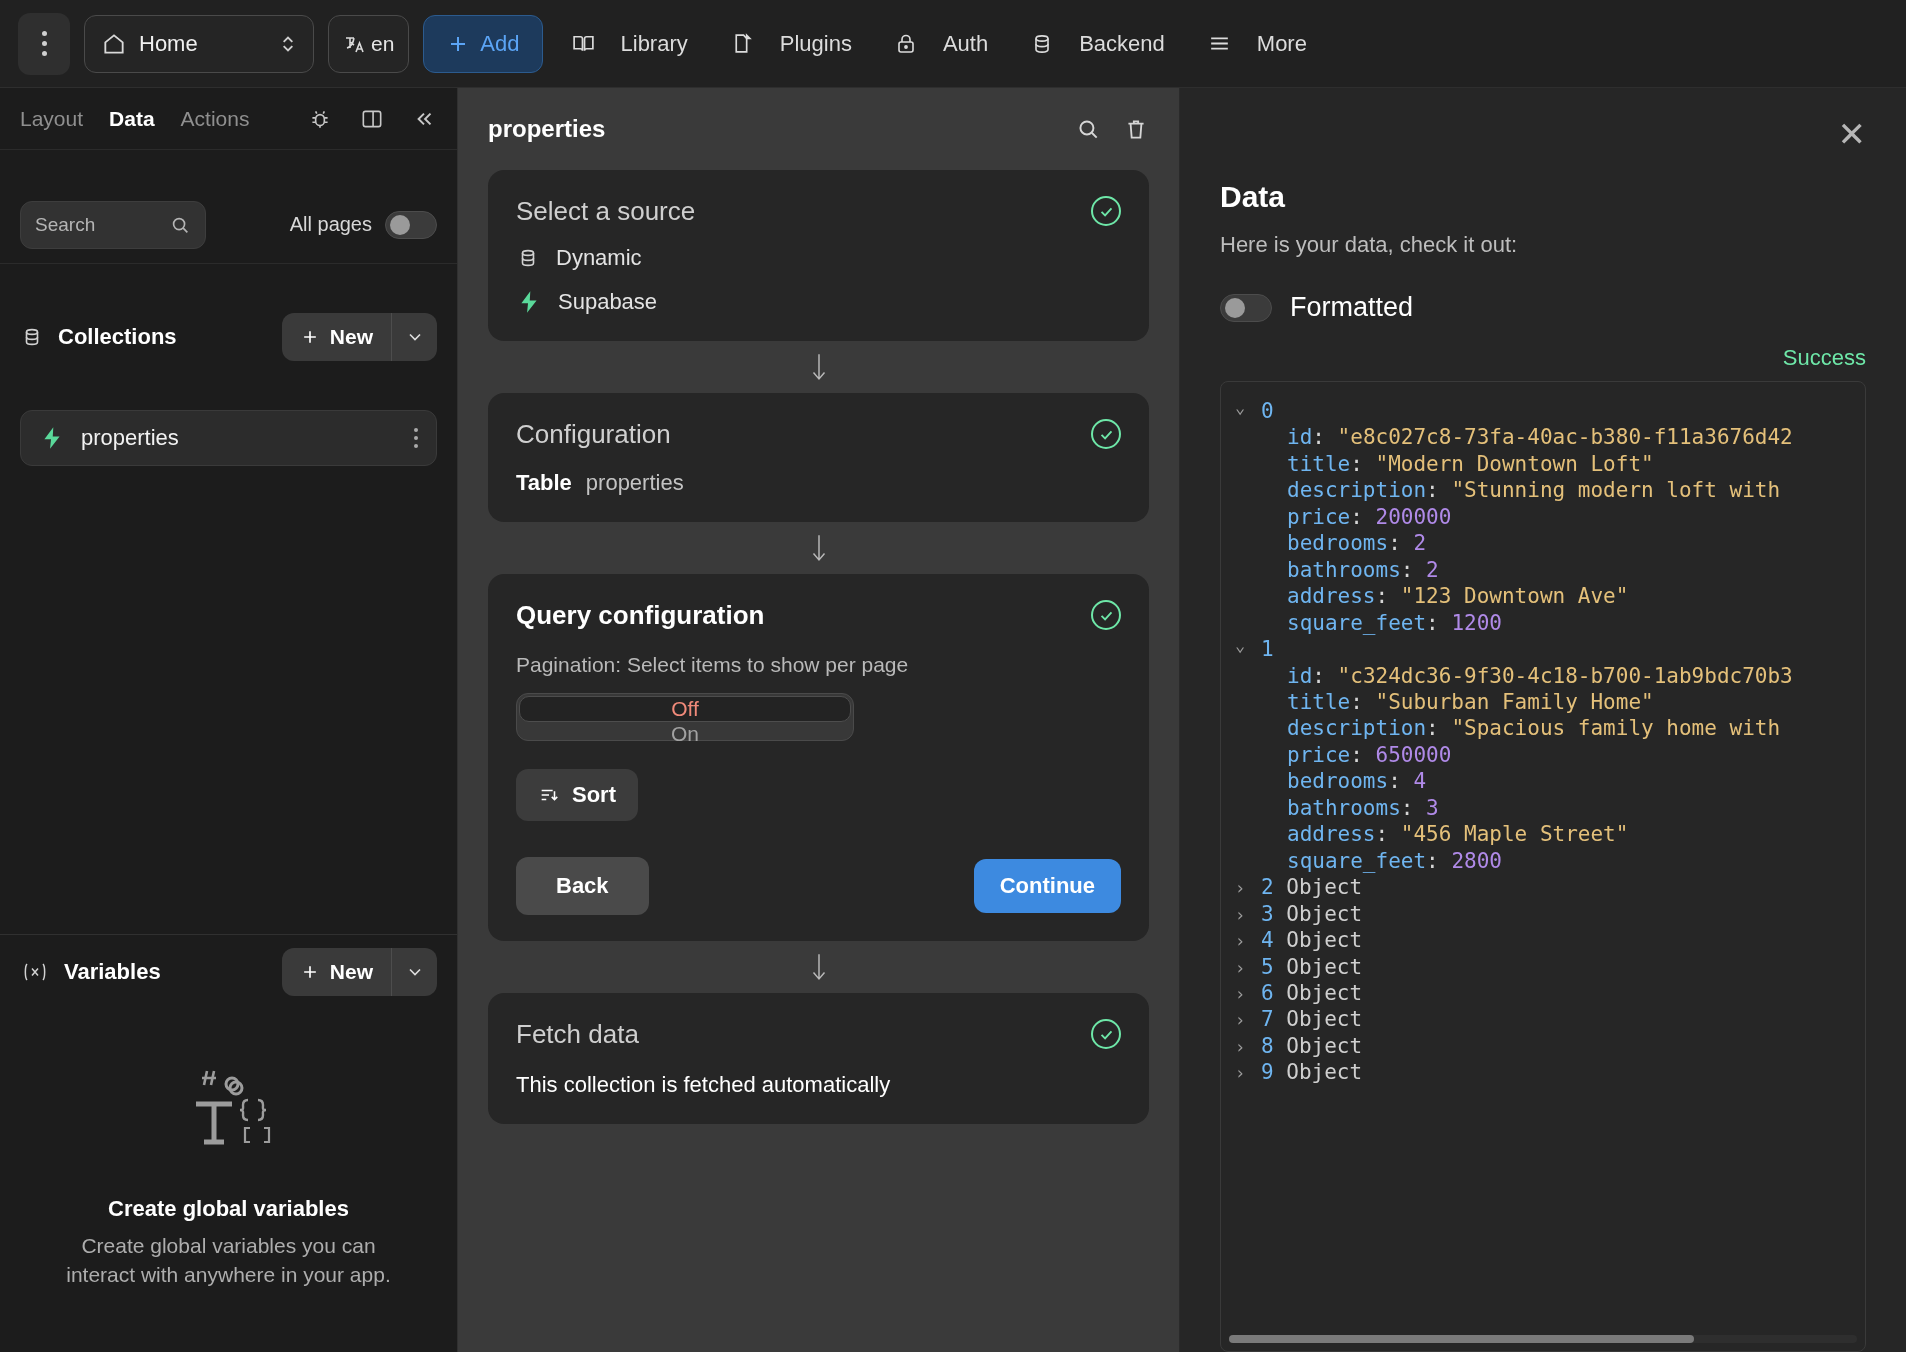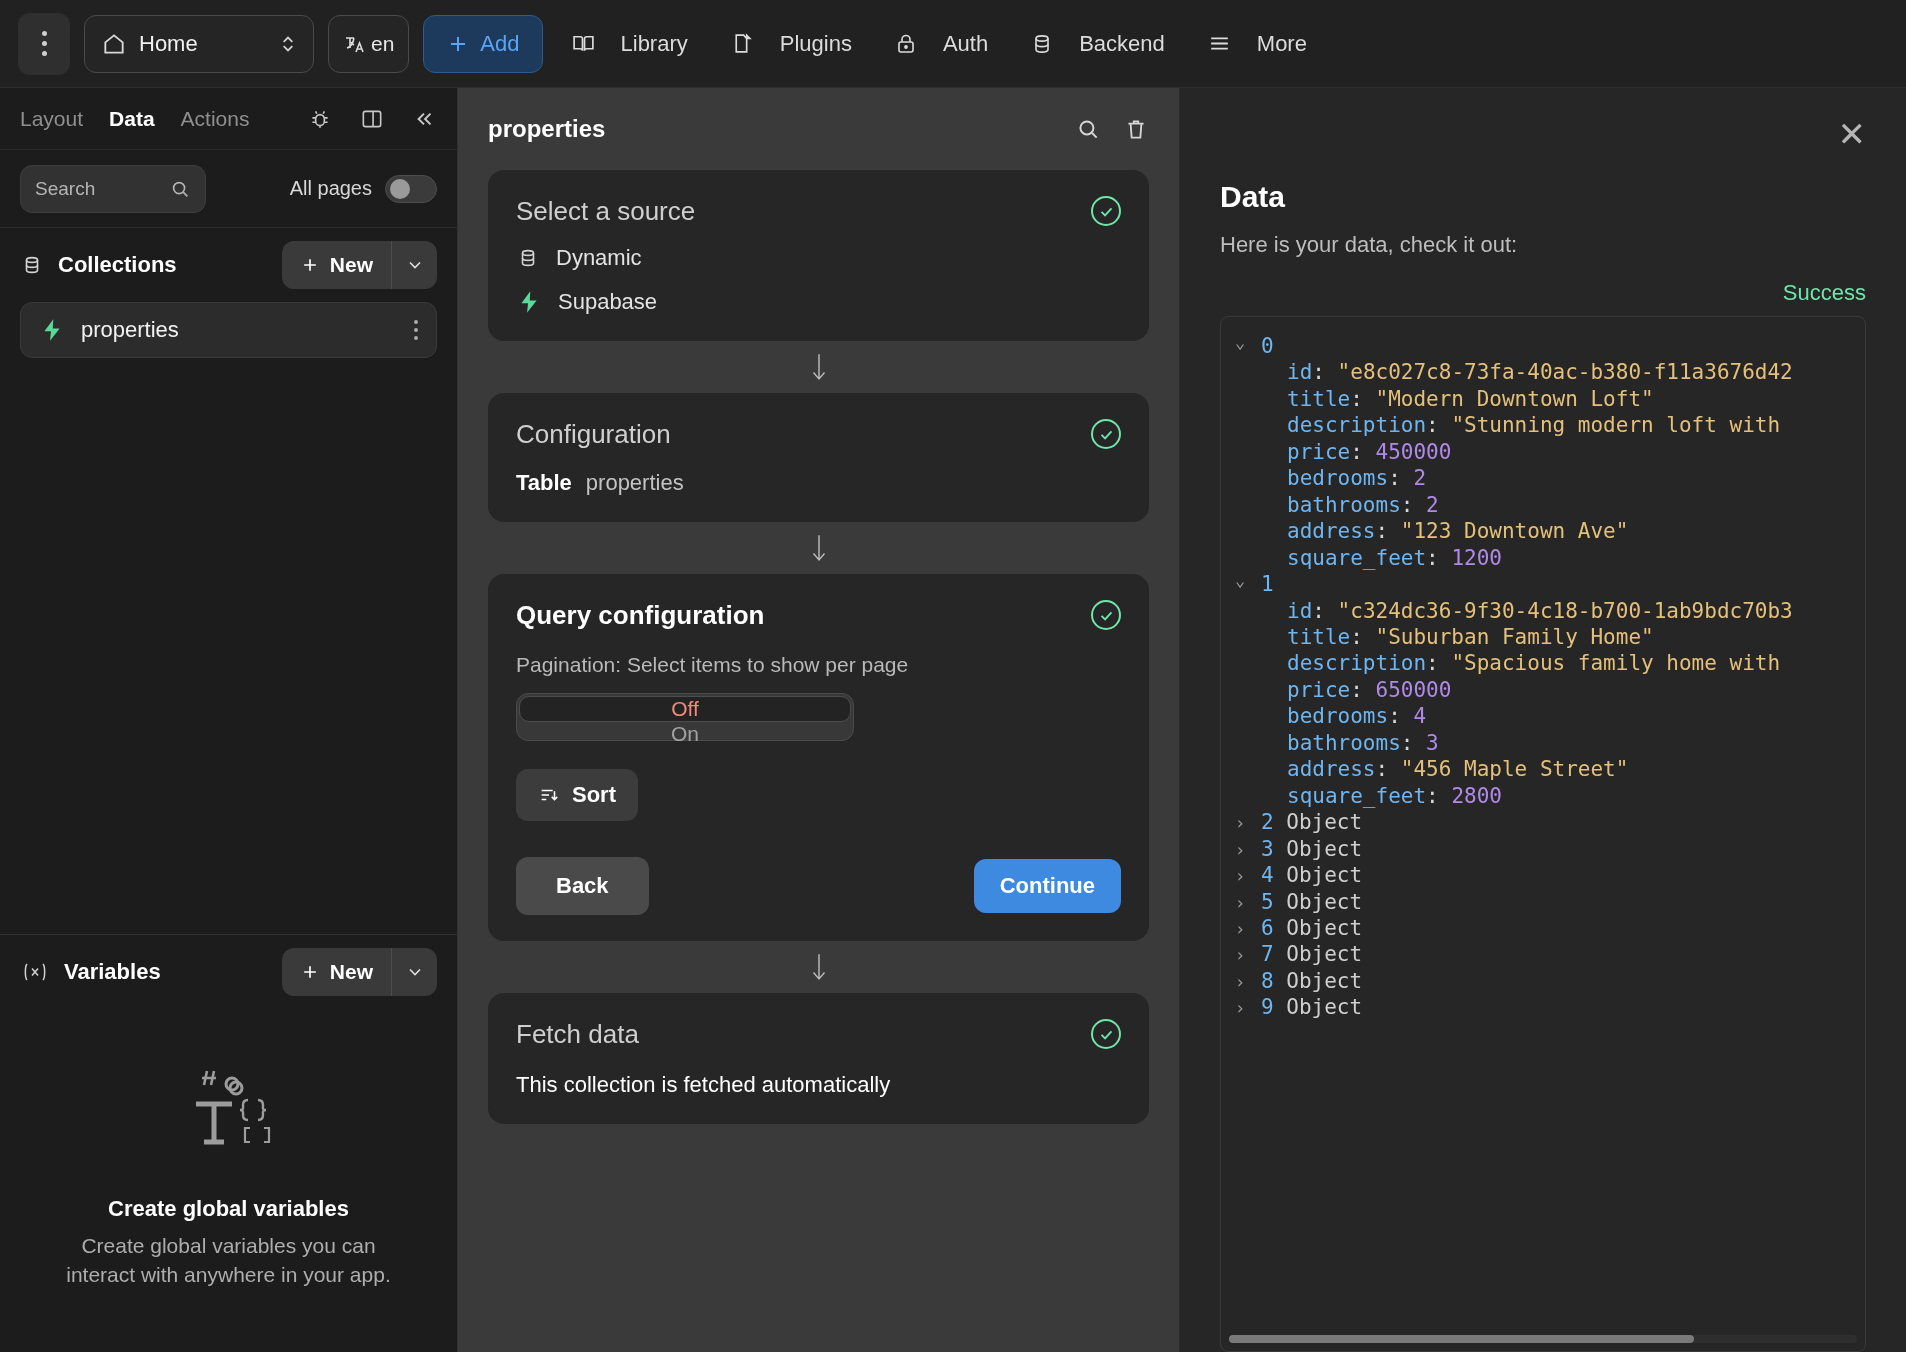--- a/index.html
+++ b/index.html
@@ -50,21 +50,21 @@
   .ico { display: inline-flex; align-items: center; justify-content: center; }
 
   
   .body { flex: 1; display: flex; min-height: 0; }
 
   
   .left {
     width: 458px; flex: 0 0 458px;
     background: #1c1c1c;
     border-right: 1px solid #303030;
-    display: flex; flex-direction: column;
+    display: flex; flex-direction: column; gap: 36px;
   }
   .left-tabs {
     height: 62px; flex: 0 0 62px;
     display: flex; align-items: center; gap: 26px;
     padding: 0 20px; border-bottom: 1px solid #2b2b2b;
   }
   .left-tabs .tab { font-size: 21px; color: #8f8f8f; }
   .left-tabs .tab.active { color: #ffffff; font-weight: 700; }
   .left-tabs .spacer { flex: 1; }
   .searchrow {
@@ -569,28 +569,34 @@
     </div>
 
     <div class="right">
       <div class="right-head">
         <span class="sp"></span>
         <span class="closex">✕</span>
       </div>
       <div class="right-body">
         <div class="r-title">Data</div>
         <div class="r-sub">Here is your data, check it out:</div>
+        <div class="fmt-row">
+          <span class="switch">
+              <span class="knob"></span>
+            </span>
+          <span class="fmt-label">Formatted</span>
+        </div>
         <div class="status">Success</div>
         <div class="json-box">
           <div id="json-rows">
               <div class="jrow"><span class="caretg" style="position: relative; top: -5px;">⌄</span><span class="k-idx">0</span></div>
               <div class="jrow"><span class="indent"></span><span class="indent"></span><span class="k-key">id</span><span class="punc">: </span><span class="v-str">"e8c027c8-73fa-40ac-b380-f11a3676d42</span></div>
               <div class="jrow"><span class="indent"></span><span class="indent"></span><span class="k-key">title</span><span class="punc">: </span><span class="v-str">"Modern Downtown Loft"</span></div>
               <div class="jrow"><span class="indent"></span><span class="indent"></span><span class="k-key">description</span><span class="punc">: </span><span class="v-str">"Stunning modern loft with</span></div>
-              <div class="jrow"><span class="indent"></span><span class="indent"></span><span class="k-key">price</span><span class="punc">: </span><span class="v-num">450000</span></div>
+              <div class="jrow"><span class="indent"></span><span class="indent"></span><span class="k-key">price</span><span class="punc">: </span><span class="v-num">200000</span></div>
               <div class="jrow"><span class="indent"></span><span class="indent"></span><span class="k-key">bedrooms</span><span class="punc">: </span><span class="v-num">2</span></div>
               <div class="jrow"><span class="indent"></span><span class="indent"></span><span class="k-key">bathrooms</span><span class="punc">: </span><span class="v-num">2</span></div>
               <div class="jrow"><span class="indent"></span><span class="indent"></span><span class="k-key">address</span><span class="punc">: </span><span class="v-str">"123 Downtown Ave"</span></div>
               <div class="jrow"><span class="indent"></span><span class="indent"></span><span class="k-key">square_feet</span><span class="punc">: </span><span class="v-num">1200</span></div>
               <div class="jrow"><span class="caretg" style="position: relative; top: -5px;">⌄</span><span class="k-idx">1</span></div>
               <div class="jrow"><span class="indent"></span><span class="indent"></span><span class="k-key">id</span><span class="punc">: </span><span class="v-str">"c324dc36-9f30-4c18-b700-1ab9bdc70b3</span></div>
               <div class="jrow"><span class="indent"></span><span class="indent"></span><span class="k-key">title</span><span class="punc">: </span><span class="v-str">"Suburban Family Home"</span></div>
               <div class="jrow"><span class="indent"></span><span class="indent"></span><span class="k-key">description</span><span class="punc">: </span><span class="v-str">"Spacious family home with</span></div>
               <div class="jrow"><span class="indent"></span><span class="indent"></span><span class="k-key">price</span><span class="punc">: </span><span class="v-num">650000</span></div>
               <div class="jrow"><span class="indent"></span><span class="indent"></span><span class="k-key">bedrooms</span><span class="punc">: </span><span class="v-num">4</span></div>

